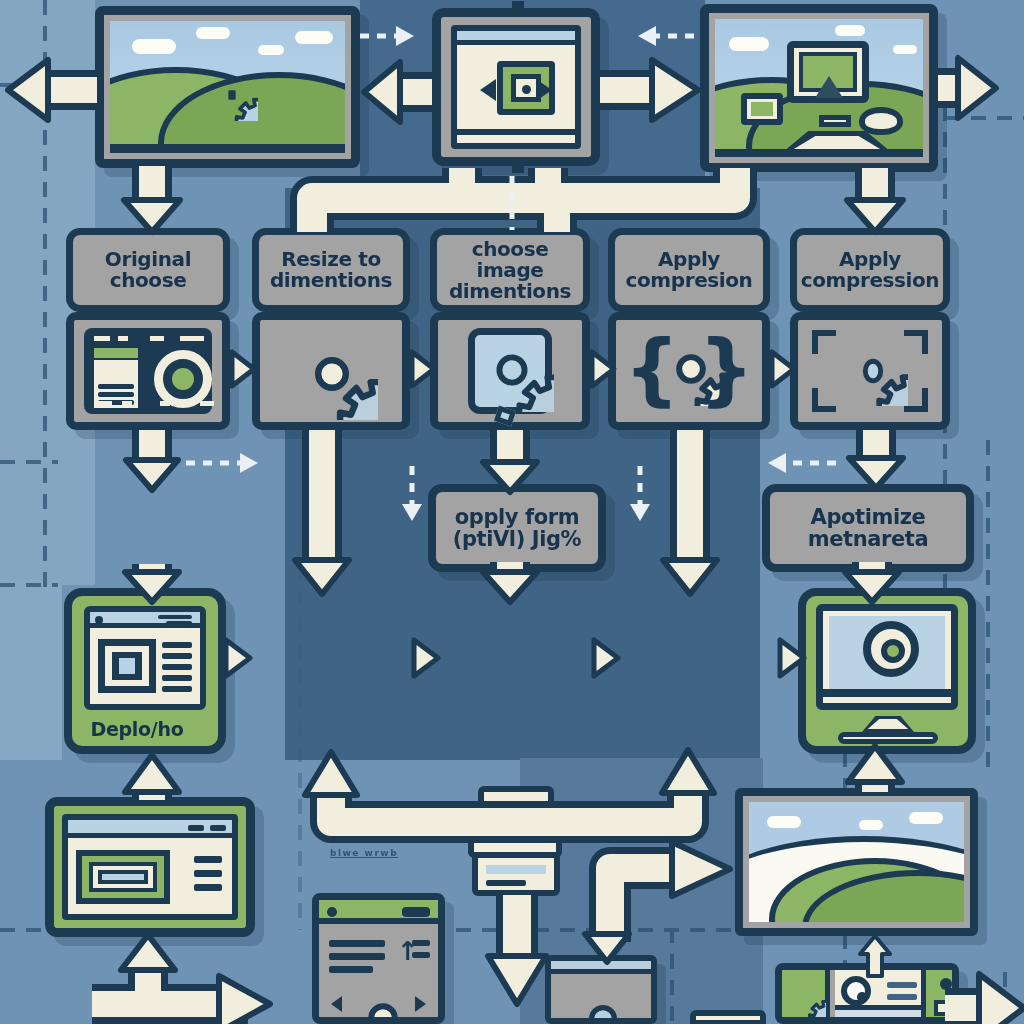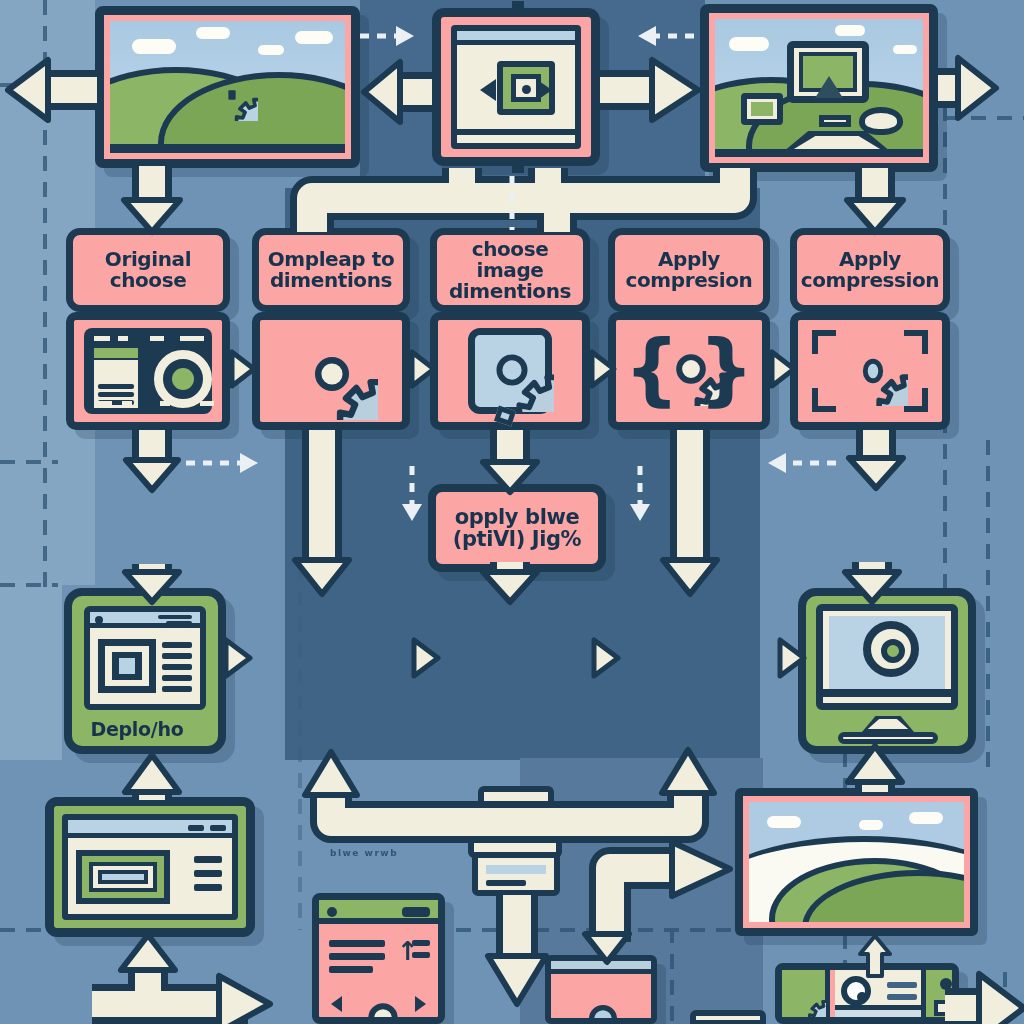--- a/index.html
+++ b/index.html
@@ -1,21 +1,21 @@
 <!DOCTYPE html>
 <html><head>
 <meta charset="utf-8">
 <style>
   html,body{margin:0;padding:0;background:#5d7f9f;}
   #canvas{position:relative;width:1024px;height:1024px;overflow:hidden;
     background:#6e93b5;font-family:"DejaVu Sans",sans-serif;}
   .patch{position:absolute;z-index:0;}
   svg.layer{position:absolute;left:0;top:0;z-index:40;pointer-events:none;}
   svg.grid{z-index:1;}
-  .node{position:absolute;z-index:10;background:#fca5a5;border:7px solid #1c3a52;
+  .node{position:absolute;z-index:10;background:#a3a3a3;border:7px solid #1c3a52;
     border-radius:14px;box-sizing:border-box;box-shadow:9px 9px 0 rgba(22,48,72,.22);
     color:#17334d;font-weight:700;text-align:center;}
   .lbl{display:flex;flex-direction:column;justify-content:center;line-height:1.05;
     font-size:20px;letter-spacing:-.4px;}
   .lbl2{font-size:21px;}
   .iconbox{border-width:8px;border-radius:10px;}
   .gbox{background:#8cb566;border-width:8px;border-radius:18px;}
   .glabel{position:absolute;left:0;right:16px;bottom:6px;font-size:19px;color:#17334d;
     font-weight:700;text-align:center;letter-spacing:-.3px;}
   .abs{position:absolute;box-sizing:border-box;}
@@ -23,21 +23,21 @@
   .cream{background:#f1eedd;}
   .lblue{background:#b9d3e4;}
   .green{background:#8cb566;}
   .cloud{position:absolute;background:#fdfdf6;border-radius:18px;}
   .hill{position:absolute;border-radius:50%;border:6px solid #1c3a52;}
   .gear{position:absolute;}
   .stripe{position:absolute;background:#1c3a52;border-radius:2px;}
   .corner{position:absolute;width:18px;height:18px;border:0 solid #1c3a52;}
   .brace{position:absolute;color:#1c3a52;font-weight:700;font-size:78px;line-height:1;}
   .wm{position:absolute;z-index:5;font-size:9px;font-weight:700;color:#274a68;
-    letter-spacing:1.5px;opacity:.85;}
+    letter-spacing:1.5px;opacity:.85;text-decoration:underline;}
   .trapN{clip-path:polygon(26% 0,74% 0,100% 100%,0 100%);background:#1c3a52;}
   .trapC{clip-path:polygon(30% 0,70% 0,96% 100%,4% 100%);background:#f1eedd;}
 </style>
 </head>
 <body>
 
 <div id="canvas">
 
   <div class="patch" style="left:0;top:0;width:95px;height:585px;background:#84a6c3;"></div>
   <div class="patch" style="left:360px;top:0;width:345px;height:195px;background:#456a8e;"></div>
@@ -124,21 +124,21 @@
       </div>
       <div class="abs" style="right:20px;top:88px;width:44px;height:28px;background:#f1eedd;border:6px solid #1c3a52;border-radius:50% 50% 45% 45%;"></div>
     </div>
   </div>
 
   <div class="node lbl" style="left:66px;top:228px;width:164px;height:84px;">
     <span>Original</span>
     <span>choose</span>
   </div>
   <div class="node lbl" style="left:252px;top:228px;width:158px;height:84px;">
-    <span>Ompleap to</span>
+    <span>Resize to</span>
     <span>dimentions</span>
   </div>
   <div class="node lbl" style="left:430px;top:228px;width:160px;height:84px;">
     <span>choose image</span>
     <span>dimentions</span>
   </div>
   <div class="node lbl" style="left:608px;top:228px;width:162px;height:84px;">
     <span>Apply</span>
     <span>compresion</span>
   </div>
@@ -199,22 +199,26 @@
     <span class="corner" style="right:14px;top:10px;border-right-width:6px;border-top-width:6px;"></span>
     <span class="corner" style="left:14px;bottom:10px;border-left-width:6px;border-bottom-width:6px;"></span>
     <span class="corner" style="right:14px;bottom:10px;border-right-width:6px;border-bottom-width:6px;"></span>
     <svg class="gear" viewBox="-50 -50 100 100" style="left:40px;top:16px;width:70px;height:70px;">
       <use href="#gear" fill="#b9cfdd" stroke="#1c3a52" stroke-width="8" stroke-linejoin="round"></use>
       <ellipse rx="11" ry="14" fill="#b9d3e4" stroke="#1c3a52" stroke-width="7"></ellipse>
     </svg>
   </div>
 
   <div class="node lbl lbl2" style="left:428px;top:484px;width:178px;height:88px;border-width:8px;">
-    <span>opply blwe</span>
+    <span>opply form</span>
     <span>(ptiVl) Jig%</span>
+  </div>
+  <div class="node lbl lbl2" style="left:762px;top:484px;width:212px;height:88px;border-width:8px;">
+    <span>Apotimize</span>
+    <span>metnareta</span>
   </div>
 
   <div class="node gbox" style="left:64px;top:588px;width:162px;height:166px;">
     <div class="abs cream" style="left:12px;top:10px;right:12px;height:104px;border:6px solid #1c3a52;border-radius:6px;">
       <div class="abs lblue" style="left:0;top:0;right:0;height:16px;border-bottom:5px solid #1c3a52;">
         <span class="abs navy" style="left:5px;top:4px;width:8px;height:8px;border-radius:50%;"></span>
         <span class="stripe" style="right:8px;top:3px;width:34px;height:4px;"></span>
         <span class="stripe" style="right:8px;top:9px;width:26px;height:4px;"></span>
       </div>
       <div class="abs navy" style="left:8px;top:27px;width:58px;height:54px;">

